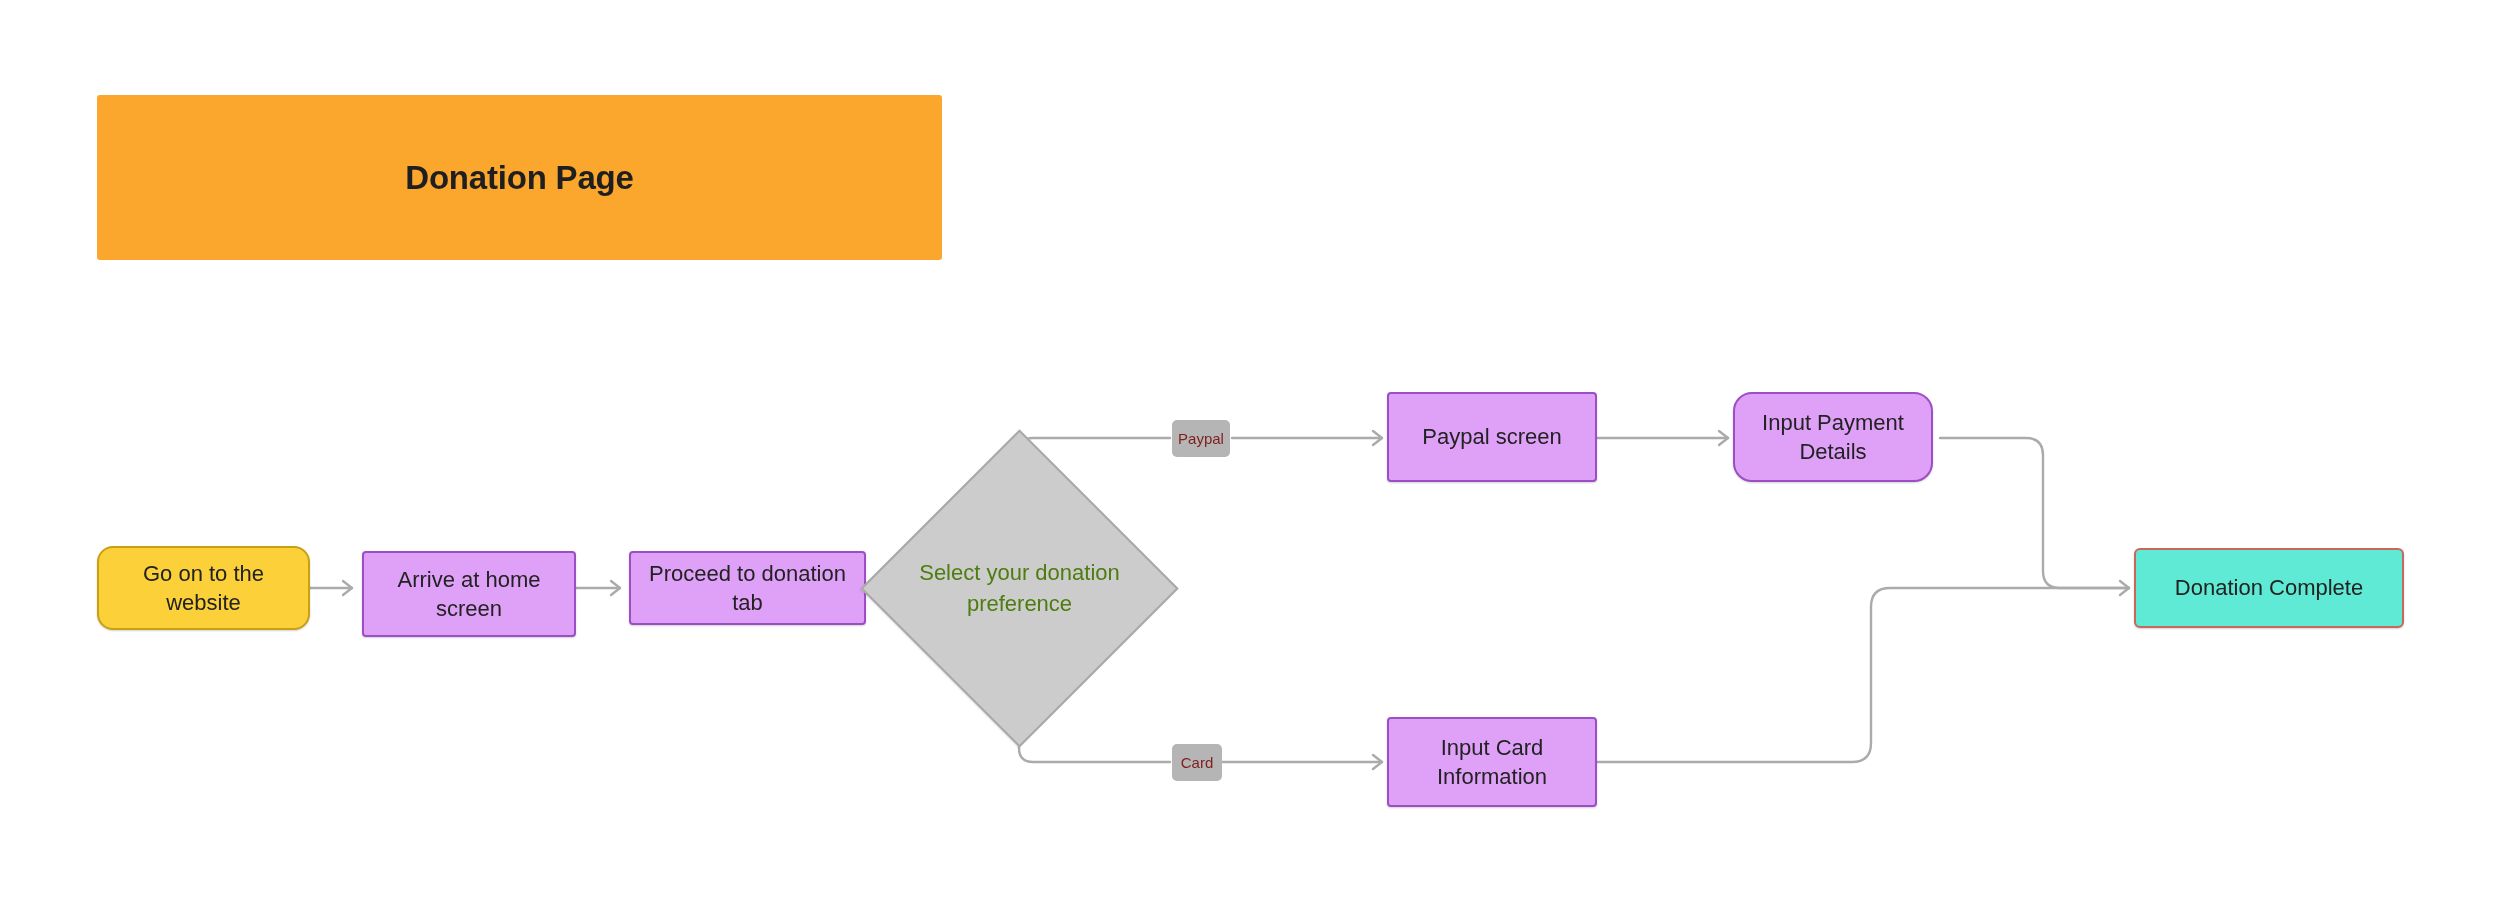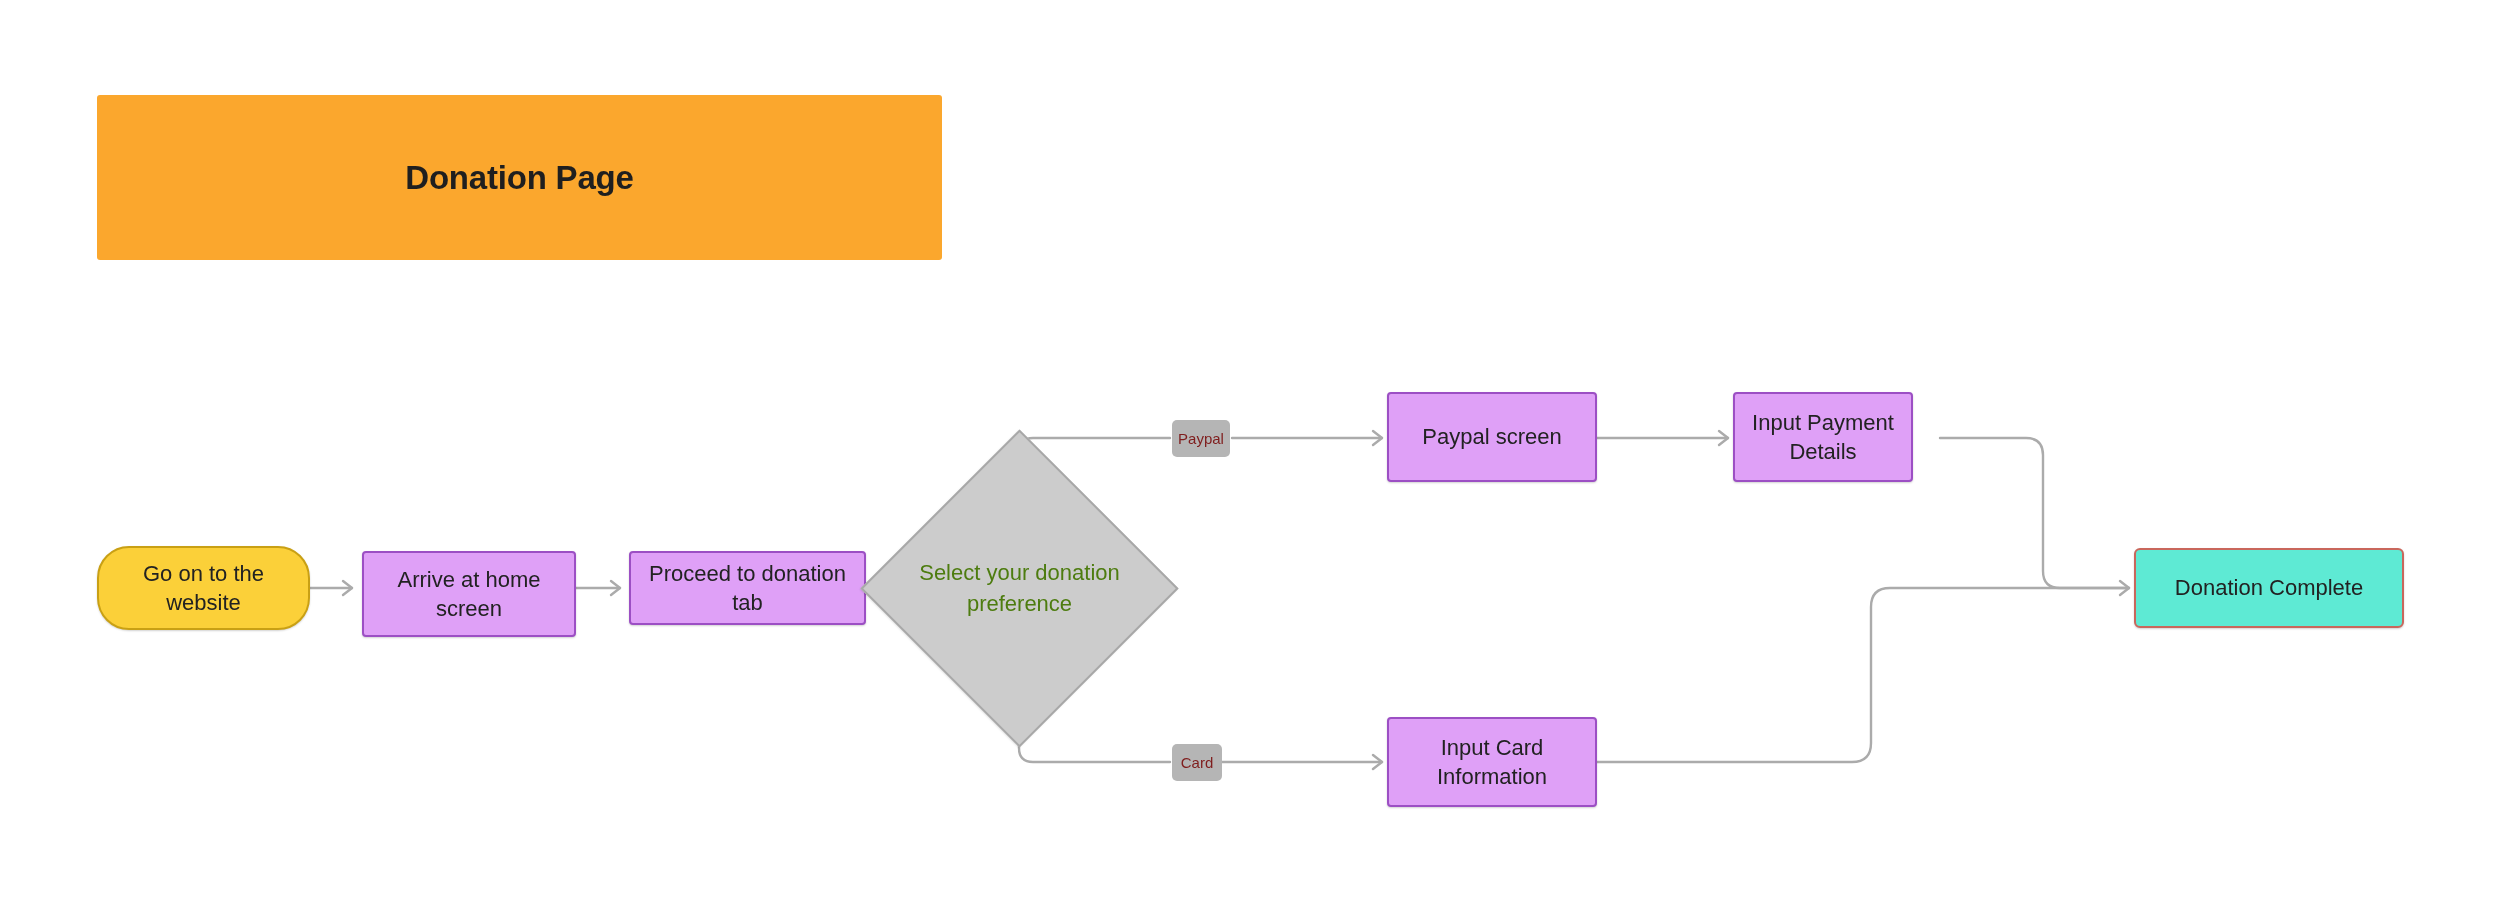--- a/index.html
+++ b/index.html
@@ -56,21 +56,21 @@
   }
   .node-rect {
     background: #DFA0F7;
     border: 2px solid #9C4FC4;
     border-radius: 4px;
     box-shadow: 0 1px 2px rgba(0,0,0,0.18);
   }
   .node-stadium-start {
     background: #FBD039;
     border: 2px solid #C9A014;
-    border-radius: 32px;
+    border-radius: 16px;
     box-shadow: 0 1px 2px rgba(0,0,0,0.18);
   }
   .node-stadium-end {
     background: #5eead4;
     border: 2px solid #C9675C;
     border-radius: 6px;
     box-shadow: 0 1px 2px rgba(0,0,0,0.18);
   }
 
   
@@ -192,21 +192,21 @@
 
   <div class="diamond-wrap" style="left:907px; top:476px;">
     <div class="diamond-shape"></div>
     <div class="diamond-label">Select your donation preference</div>
   </div>
 
   <div class="node node-rect" style="left:1387px; top:392px; width:210px; height:90px;">
     <span>Paypal screen</span>
   </div>
 
-  <div class="node node-rect" style="left:1733px; top:392px; width:180px; height:90px;">
+  <div class="node node-rect" style="left:1733px; top:392px; width:200px; height:90px;border-radius:19px;">
     <span>Input Payment Details</span>
   </div>
 
   <div class="node node-rect" style="left:1387px; top:717px; width:210px; height:90px;">
     <span>Input Card Information</span>
   </div>
 
   <div class="node node-stadium-end" style="left:2134px; top:548px; width:270px; height:80px;">
     <span>Donation Complete</span>
   </div>

